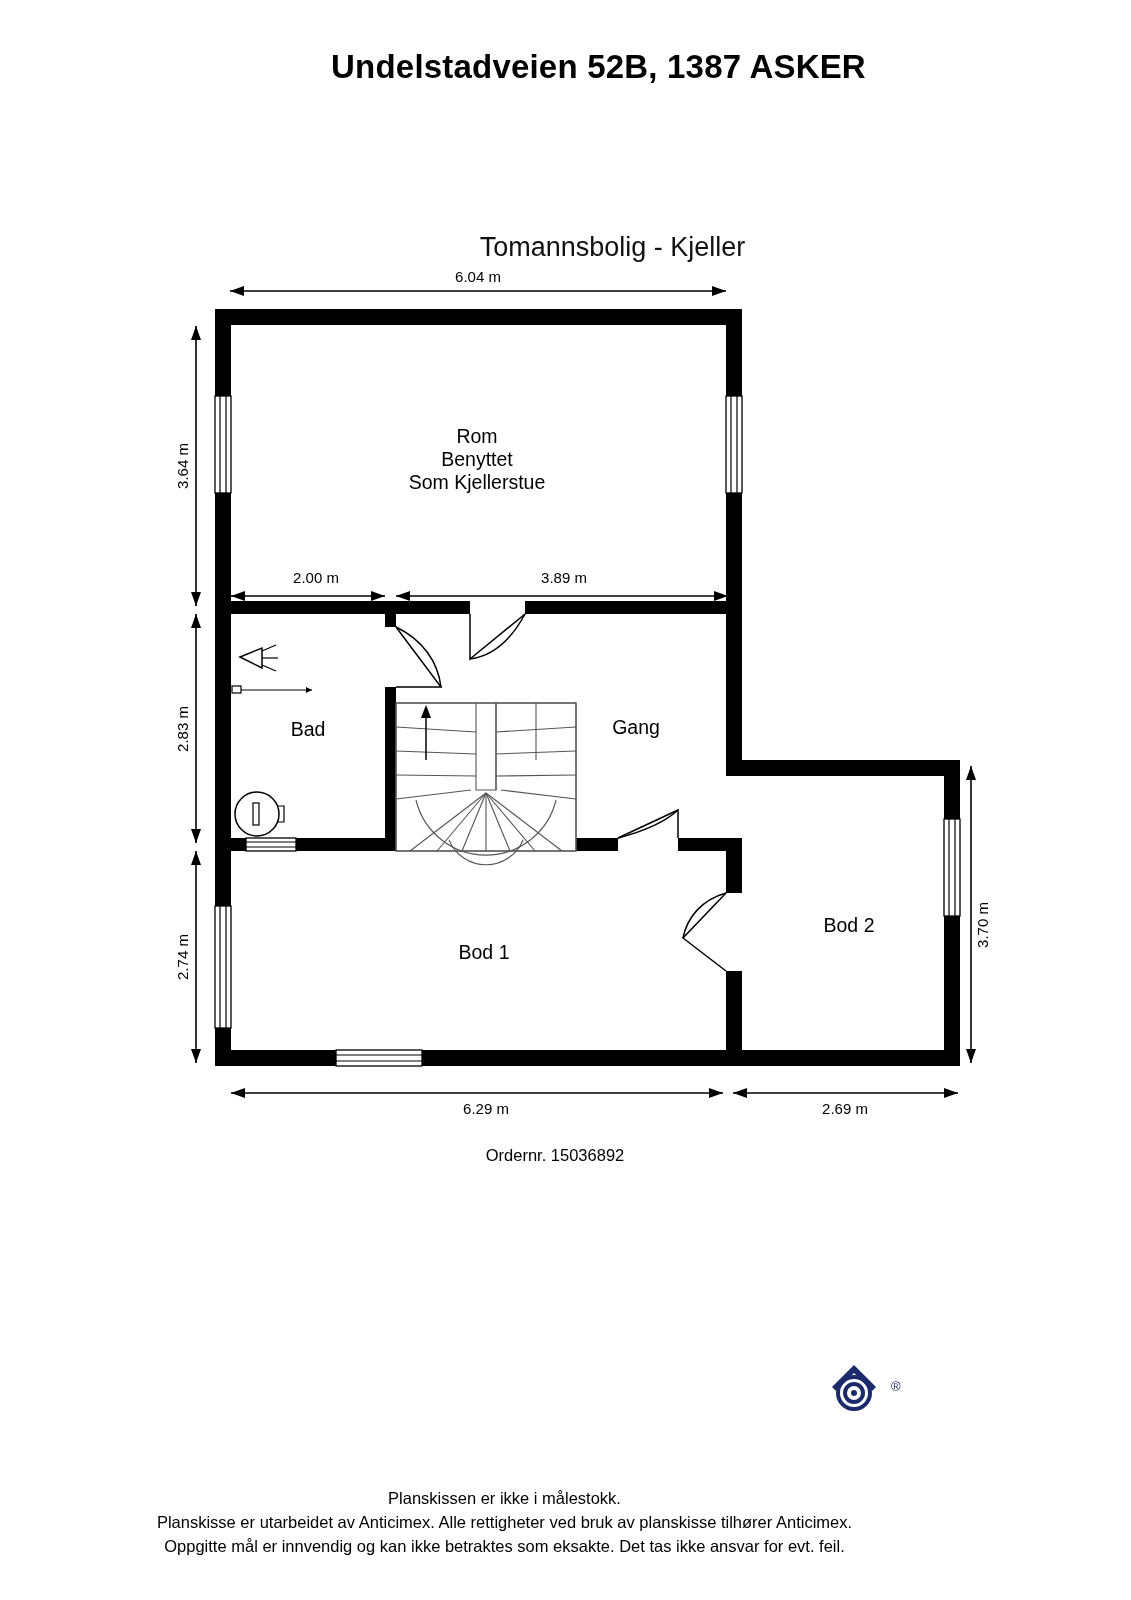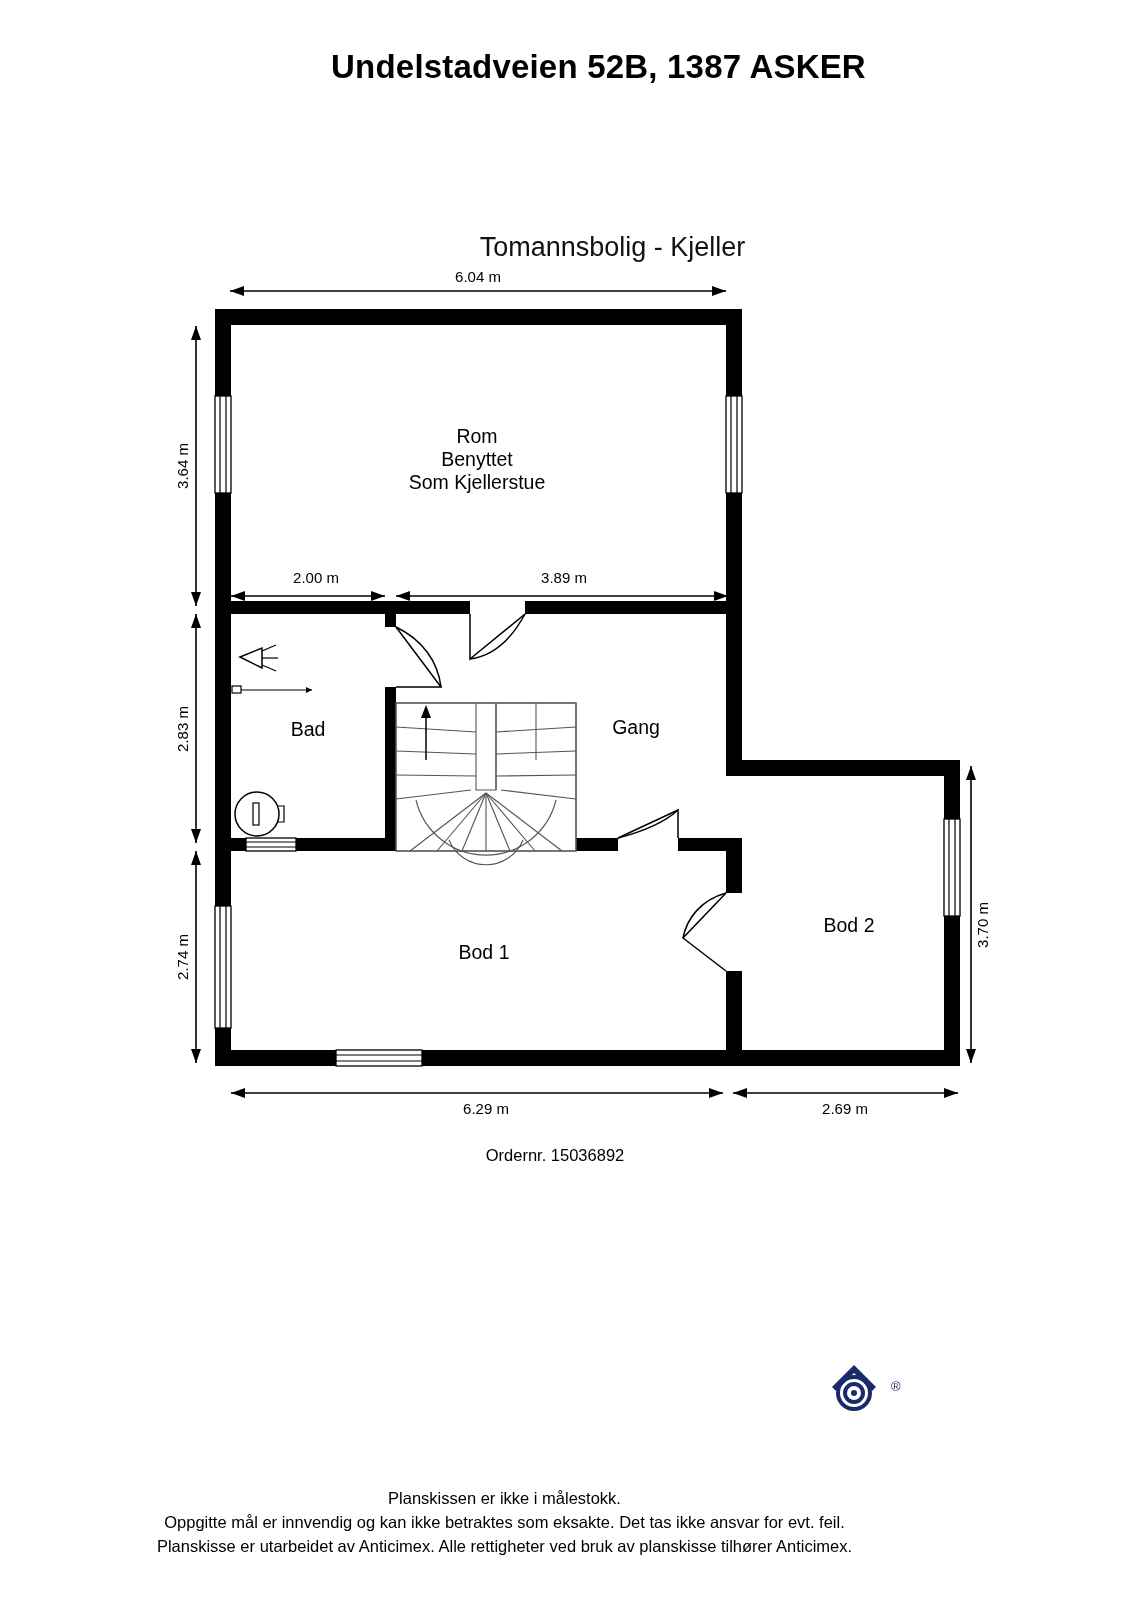--- a/index.html
+++ b/index.html
@@ -337,17 +337,17 @@
       <path d="M26 5 L48 27 L44 31 L26 13 L8 31 L4 27 Z" fill="#1b2a6b"></path>
       <path d="M26 17 A16 16 0 1 1 10 33 A16 16 0 0 1 26 17 Z" fill="none" stroke="#1b2a6b" stroke-width="4"></path>
       <path d="M26 24 A9 9 0 1 1 17 33 A9 9 0 0 1 26 24 Z" fill="none" stroke="#1b2a6b" stroke-width="4"></path>
       <circle cx="26" cy="33" r="3" fill="#1b2a6b"></circle>
     </svg>
     <span class="brand-reg">®</span>
   </div>
 
   <div class="disclaimer">
     <div>Planskissen er ikke i målestokk.</div>
+    <div>Planskisse er utarbeidet av Anticimex. Alle rettigheter ved bruk av planskisse tilhører Anticimex.</div>
     <div>Oppgitte mål er innvendig og kan ikke betraktes som eksakte. Det tas ikke ansvar for evt. feil.</div>
-    <div>Planskisse er utarbeidet av Anticimex. Alle rettigheter ved bruk av planskisse tilhører Anticimex.</div>
   </div>
 
 </div>
 
 </body></html>

